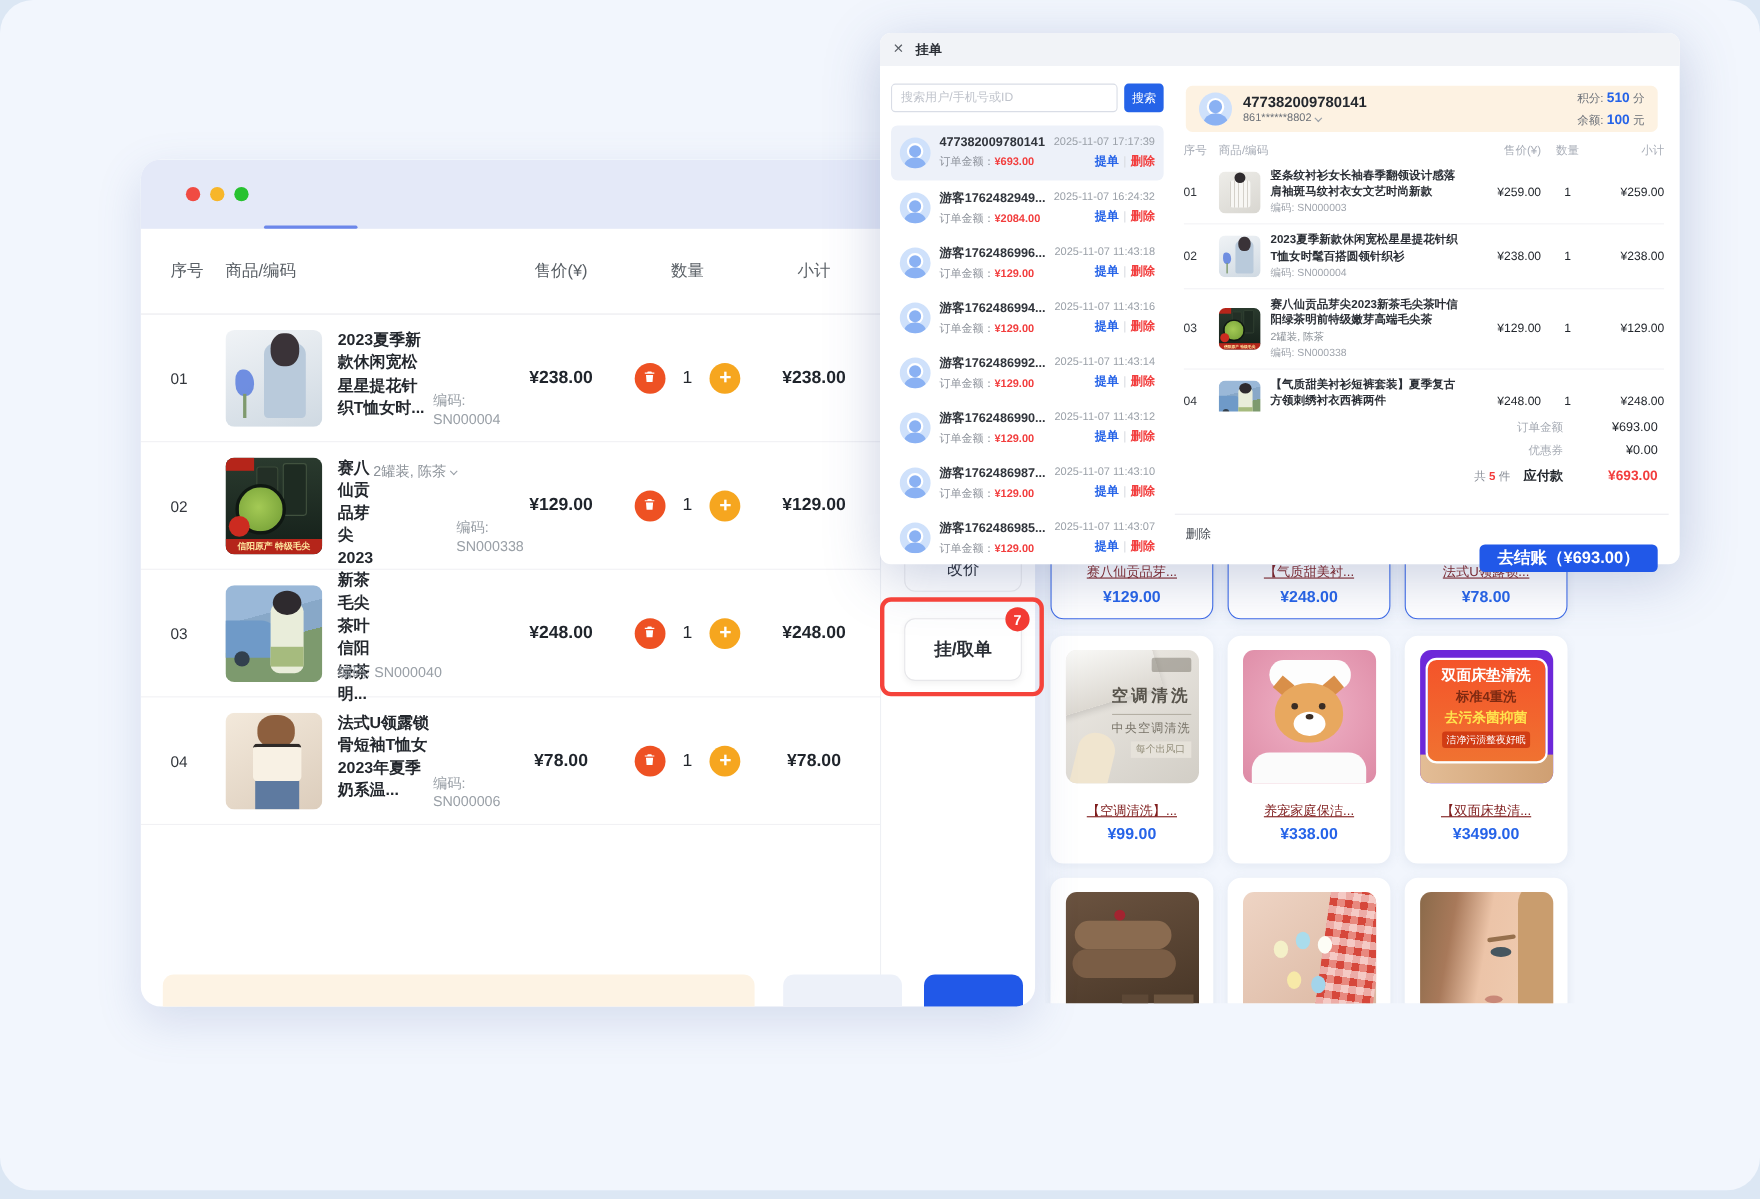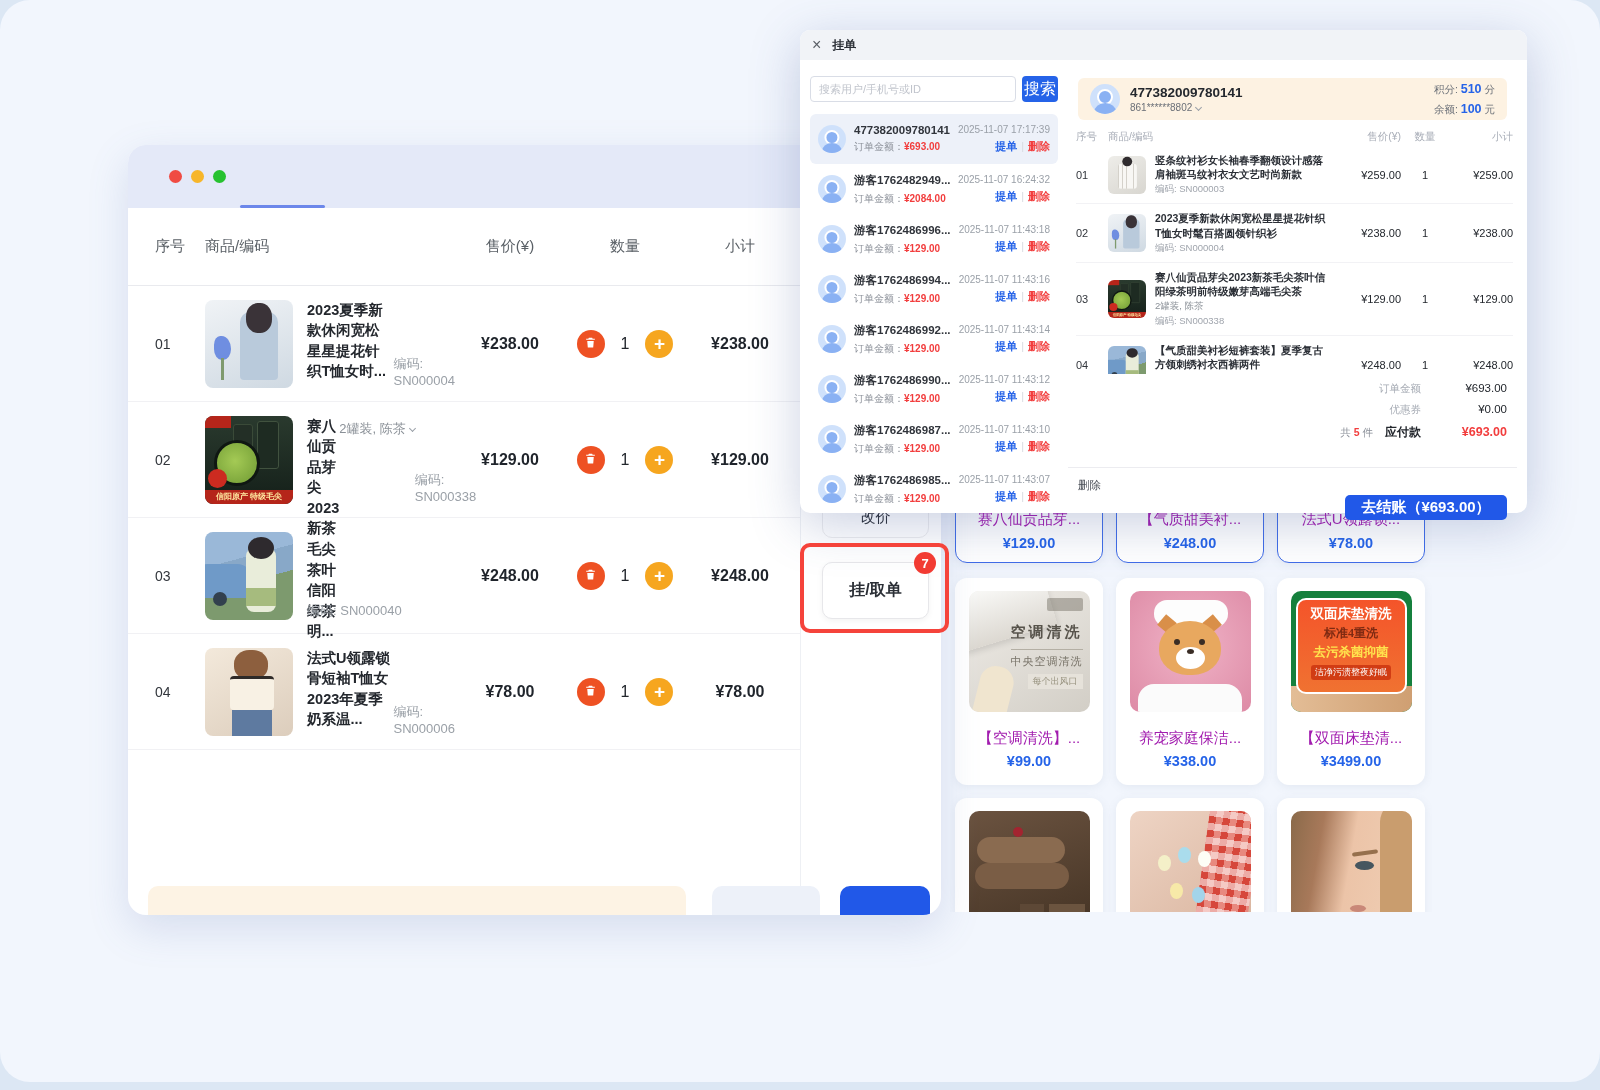--- a/index.html
+++ b/index.html
@@ -17,21 +17,21 @@
   .grid-wrap { position:absolute; left:950px; top:400px; width:482px; height:512px;
     overflow:hidden; z-index:5; }
   .gcard { position:absolute; width:148px; background:#fff; border-radius:12px;
     box-shadow:0 2px 10px rgba(100,115,150,.10); }
   .gcard.selected { border:1.5px solid #3f6ce8; }
   .g-c0 { left:5px; } .g-c1 { left:166px; } .g-c2 { left:327px; }
   .g-r1 { top:20px; height:143px; display:flex; flex-direction:column; justify-content:flex-end;
     align-items:center; padding-bottom:11px; gap:6px; }
   .g-r2 { top:178px; height:207px; display:flex; flex-direction:column; align-items:center; padding-top:13px; }
   .g-r3 { top:398px; height:207px; display:flex; flex-direction:column; align-items:center; padding-top:13px; }
-  .g-name { font-size:15px; color:#a21caf; white-space:nowrap; }
+  .g-name { font-size:12px; color:#7f1d1d; white-space:nowrap;text-decoration:underline; }
   .g-price { font-size:14.5px; font-weight:700; color:#2563e8; }
   .g-img { width:121px; height:121px; border-radius:10px; overflow:hidden; position:relative; }
   .g-r2 .g-name, .g-r3 .g-name { margin-top:17px; }
   .g-r2 .g-price, .g-r3 .g-price { margin-top:5px; }
 
   
   .img-ac { background:linear-gradient(145deg,#f0ede8,#d2cec6); }
   .ac-vent { position:absolute; left:-14px; top:-10px; width:96px; height:58px;
     background:linear-gradient(#fafaf8,#dcd8d1); transform:rotate(-17deg);
     box-shadow:0 3px 6px rgba(0,0,0,.12); }
@@ -61,21 +61,21 @@
   .dog-nose { position:absolute; left:57px; top:58px; width:7px; height:5px;
     background:#3a2d25; border-radius:50%; }
   .dog-eye1 { position:absolute; left:44px; top:48px; width:6px; height:6px;
     background:#3a2d25; border-radius:50%; }
   .dog-eye2 { position:absolute; right:46px; top:48px; width:6px; height:6px;
     background:#3a2d25; border-radius:50%; }
   .dog-tub { position:absolute; left:8px; bottom:-8px; width:104px; height:36px;
     background:#fbfbfb; border-radius:16px 16px 10px 10px; }
 
   
-  .img-mattress { background:#15803d;font-family:Liberation Serif, serif; }
+  .img-mattress { background:#6d28d9; }
   .mat-bed { position:absolute; left:0; right:0; bottom:0; height:26px;
     background:linear-gradient(90deg,#e3bd96,#cf9f72); }
   .mat-box { position:absolute; left:5px; right:5px; top:7px; height:96px;
     background:linear-gradient(#f4542a,#f07231); border:2px solid #fff; border-radius:10px;
     display:flex; flex-direction:column; align-items:center; padding-top:5px; gap:2px; }
   .mat-l1 { font-size:13.5px; font-weight:800; color:#fff; white-space:nowrap; }
   .mat-l2 { font-size:12px; font-weight:800; color:#7e2a12; }
   .mat-l3 { font-size:12.5px; font-weight:800; color:#ffe34d; }
   .mat-l4 { font-size:9px; color:#fff; background:rgba(205,55,18,.9); padding:1px 4px;
     border-radius:3px; margin-top:2px; white-space:nowrap; }
@@ -206,21 +206,21 @@
   .popup-titlebar { height:30px; background:#f1f3f7; border-radius:10px 10px 0 0;
     display:flex; align-items:center; padding:0 12px; gap:11px; }
   .popup-close { font-size:16px; color:#5a5f66; line-height:1; cursor:pointer; }
   .popup-title { font-size:12px; font-weight:700; color:#2b2f36; }
 
   .hold-list { position:absolute; left:10px; top:40px; width:248px; height:433px; overflow:hidden; }
   .search-row { display:flex; gap:6px; padding:6px 0 12px; }
   .search-input { flex:1; height:26px; border:1px solid #d9dde6; border-radius:4px;
     font-size:11px; padding:0 8px; color:#333; font-family:inherit; outline:none; }
   .search-input::placeholder { color:#c0c4cc; }
-  .search-btn { width:36px; height:26px; background:#2563e8; color:#fff; font-size:16px;
+  .search-btn { width:36px; height:26px; background:#2563e8; color:#fff; font-size:11px;
     border:none; border-radius:4px; cursor:pointer; font-family:inherit; }
   .order-item { height:50px; display:flex; align-items:center; padding:0 8px;
     border-radius:6px; cursor:pointer; }
   .order-item.selected { background:#edf1f9; }
   .avatar { border-radius:50%; background:#cfe1fb; position:relative; overflow:hidden; flex:none; }
   .avatar::before { content:""; position:absolute; left:50%; top:18%; transform:translateX(-50%);
     width:40%; height:40%; background:#8ab1f3; border-radius:50%; border:2px solid #fff; }
   .avatar::after { content:""; position:absolute; left:50%; top:64%; transform:translateX(-50%);
     width:72%; height:60%; background:#8ab1f3; border-radius:50% 50% 0 0; }
   .oi-avatar { width:28px; height:28px; margin-right:8px; }

